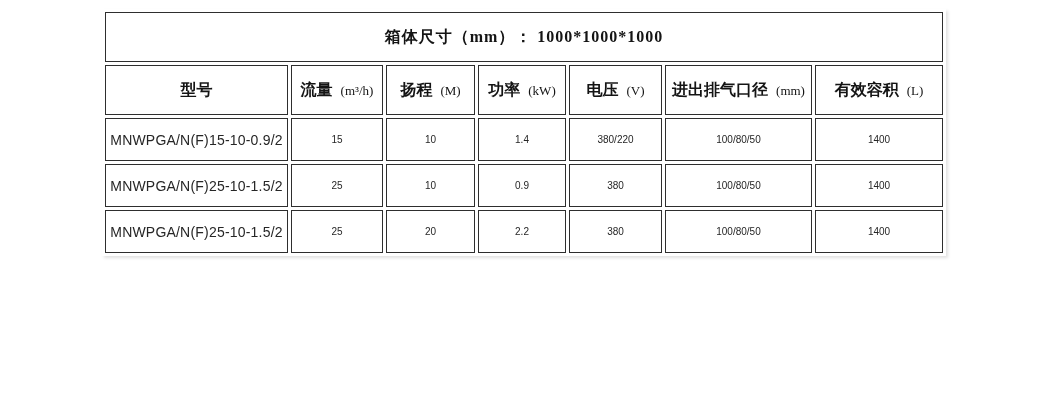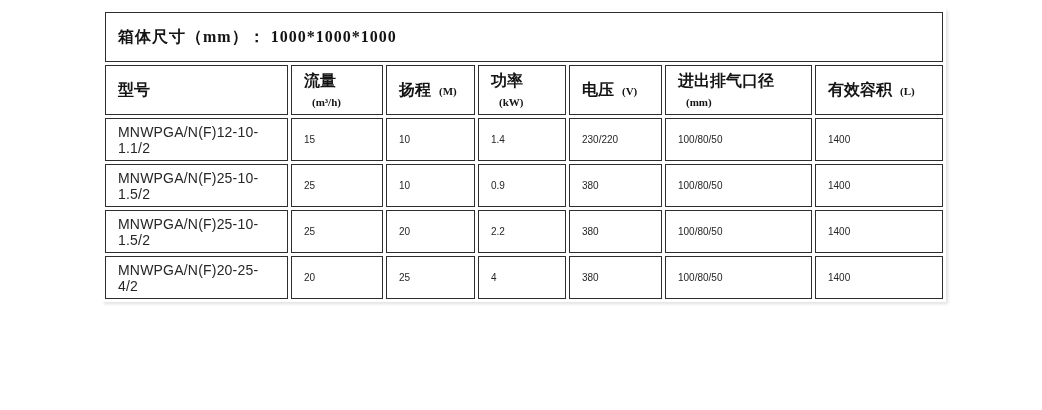--- a/index.html
+++ b/index.html
@@ -16,43 +16,43 @@
     width:836px;
     border-collapse:separate;
     border-spacing:3px;
     background:#ffffff;
     box-shadow:2px 2px 3px rgba(0,0,0,0.12);
     table-layout:fixed;
   }
   .spec-table th,.spec-table td{
     border:1px solid #2e2e2e;
     background:#ffffff;
-    text-align:left;
+    text-align:center;
     vertical-align:middle;
-    padding:0 12px;
+    padding:0 2px;
     overflow:hidden;
   }
   .title-cell{
     height:60px;
     font-family:"Liberation Serif","DejaVu Serif",serif;
     font-size:28px;
     font-weight:bold;
     color:#0c0c0c;
     letter-spacing:1px;
   }
   .spec-table thead th{
     height:48px;
     font-size:16px;
     font-weight:bold;
     color:#141414;
     font-family:"Liberation Serif","DejaVu Serif",serif;
   }
   .h-unit{
-    font-size:11px;
-    font-weight:bold;
+    font-size:13px;
+    font-weight:normal;
     margin-left:8px;
     color:#141414;
   }
   .spec-table tbody td{
     height:41px;
     font-size:10px;
     color:#262626;
   }
   .spec-table tbody td.model{
     font-size:14px;
@@ -86,25 +86,25 @@
         <th><span class="h-label">扬程</span><span class="h-unit">(M)</span></th>
         <th><span class="h-label">功率</span><span class="h-unit">(kW)</span></th>
         <th><span class="h-label">电压</span><span class="h-unit">(V)</span></th>
         <th><span class="h-label">进出排气口径</span><span class="h-unit">(mm)</span></th>
         <th><span class="h-label">有效容积</span><span class="h-unit">(L)</span></th>
       </tr>
   </thead>
   <tbody>
 
   <tr>
-        <td class="model">MNWPGA/N(F)12-10-1.1/2</td>
+        <td class="model">MNWPGA/N(F)15-10-0.9/2</td>
         <td>15</td>
         <td>10</td>
         <td>1.4</td>
-        <td>230/220</td>
+        <td>380/220</td>
         <td>100/80/50</td>
         <td>1400</td>
       </tr>
       <tr>
         <td class="model">MNWPGA/N(F)25-10-1.5/2</td>
         <td>25</td>
         <td>10</td>
         <td>0.9</td>
         <td>380</td>
         <td>100/80/50</td>
@@ -112,23 +112,14 @@
       </tr>
       <tr>
         <td class="model">MNWPGA/N(F)25-10-1.5/2</td>
         <td>25</td>
         <td>20</td>
         <td>2.2</td>
         <td>380</td>
         <td>100/80/50</td>
         <td>1400</td>
       </tr>
-      <tr>
-        <td class="model">MNWPGA/N(F)20-25-4/2</td>
-        <td>20</td>
-        <td>25</td>
-        <td>4</td>
-        <td>380</td>
-        <td>100/80/50</td>
-        <td>1400</td>
-      </tr>
     </tbody>
 </table>
 
 </body></html>

